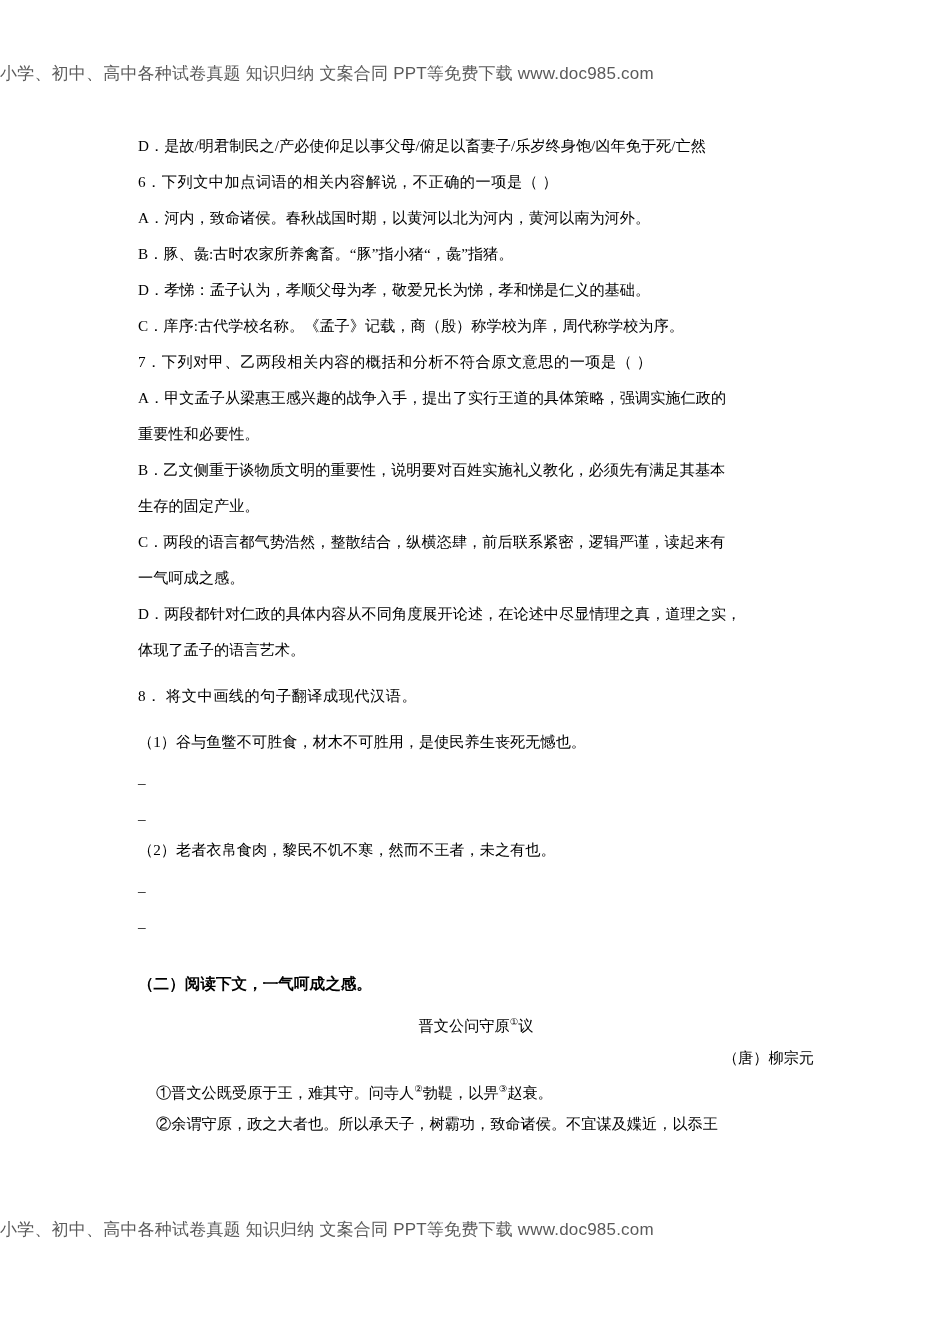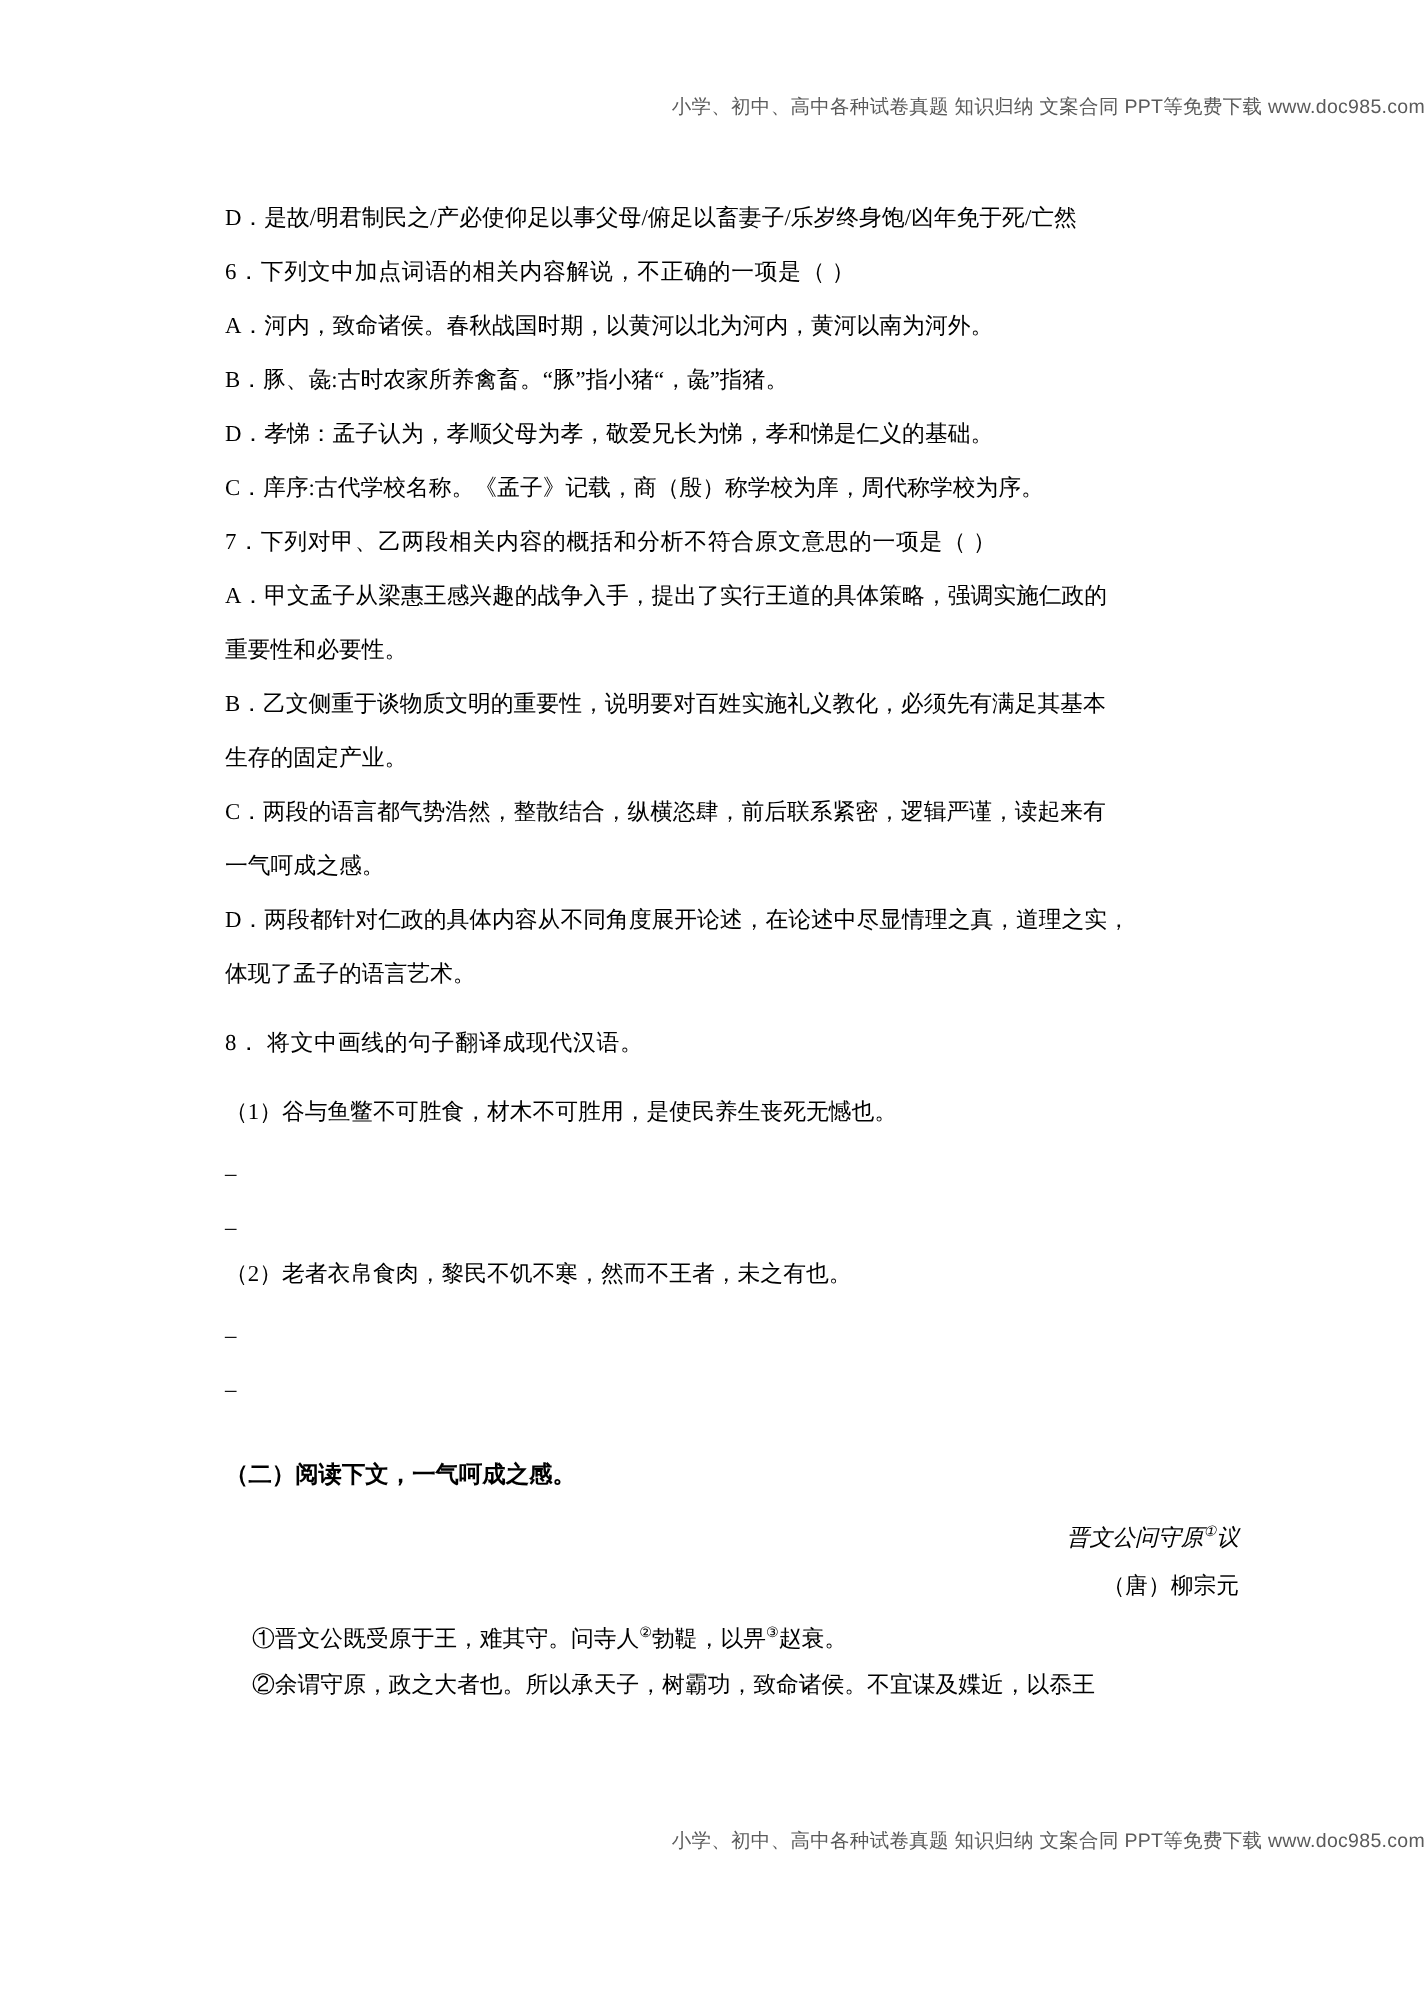--- a/index.html
+++ b/index.html
@@ -18,33 +18,33 @@
   .page {
     position: relative;
     width: 950px;
     height: 1344px;
     box-sizing: border-box;
   }
   .watermark {
     position: absolute;
     left: 0;
     width: 950px;
-    text-align: right;
+    text-align: left;
     font-family: "Liberation Sans", "DejaVu Sans", sans-serif;
-    font-size: 13px;
+    font-size: 17px;
     color: #5a5a5a;
     letter-spacing: 0.2px;
     white-space: nowrap;
   }
   .watermark-top { top: 62px; }
   .watermark-bottom { top: 1218px; }
 
   .content {
     position: absolute;
-    left: 150px;
+    left: 138px;
     top: 128px;
     width: 676px;
   }
   .para {
     font-size: 15.2px;
     line-height: 36px;
     margin: 0;
     text-align: justify;
     text-justify: inter-ideograph;
   }
@@ -65,22 +65,21 @@
   .section-title {
     font-size: 15.6px;
     font-weight: bold;
     line-height: 36px;
     margin: 0;
   }
   .poem-title {
     font-size: 15.2px;
     line-height: 32px;
     margin: 0;
-    text-align: right;
-    font-style: italic;
+    text-align: center;
   }
   .poem-author {
     font-size: 15.2px;
     line-height: 32px;
     margin: 0;
     text-align: right;
   }
   .body-para {
     font-size: 15.2px;
     line-height: 31px;

